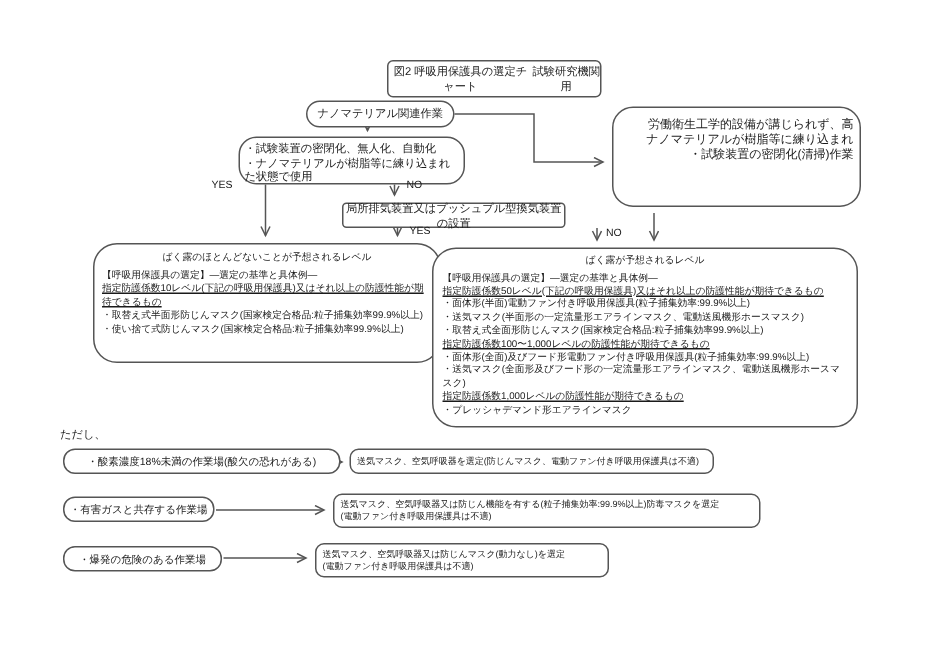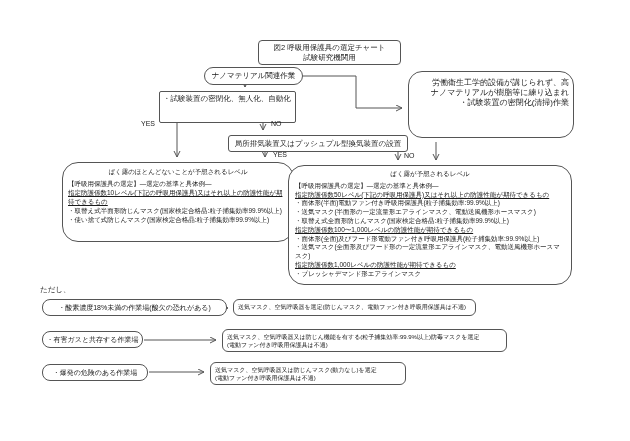--- a/index.html
+++ b/index.html
@@ -1,21 +1,21 @@
 <!DOCTYPE html>
 <html><head>
 <meta charset="utf-8">
 <style>
   html,body{margin:0;padding:0;background:#fff;}
   .stage{position:relative;width:630px;height:441px;background:#fff;overflow:hidden;
          font-family:"Liberation Sans","DejaVu Sans",sans-serif;color:#1a1a1a;}
   .connectors{position:absolute;left:0;top:0;}
   .box{position:absolute;border:1px solid #555;background:#fff;box-sizing:border-box;}
   .center{display:flex;align-items:center;justify-content:center;text-align:center;}
-  .col{display:flex;flex-direction:column;justify-content:center;}
+  .col{display:flex;flex-direction:row;justify-content:center;}
   .lbl{position:absolute;font-size:7px;color:#1a1a1a;}
   .u{text-decoration:underline;}
   .bigtitle{text-align:center;margin-bottom:3px;}
 </style>
 </head>
 <body>
 
 <div class="stage">
 
   <svg class="connectors" width="630" height="441">
@@ -40,31 +40,33 @@
 
   <div class="box col center" style="left:258px;top:40px;width:143px;height:25px;border-radius:4px;font-size:7.5px;line-height:10px;">
     <div>図2 呼吸用保護具の選定チャート</div>
     <div>試験研究機関用</div>
   </div>
 
   <div class="box center" style="left:204px;top:67px;width:99px;height:18px;border-radius:9px;font-size:7.5px;">
     <span>ナノマテリアル関連作業</span>
   </div>
 
-  <div class="box" style="left:159px;top:91px;width:137px;height:32px;border-radius:2px;font-size:7.5px;line-height:9.5px;padding:2px 3px;">
+  <div class="box" style="left:159px;top:91px;width:151px;height:32px;border-radius:12px;font-size:7.5px;line-height:9.5px;padding:2px 3px;">
     <div>・試験装置の密閉化、無人化、自動化</div>
+    <div>・ナノマテリアルが樹脂等に練り込まれ</div>
+    <div>た状態で使用</div>
   </div>
 
   <div class="box" style="left:408px;top:71px;width:166px;height:67px;border-radius:14px;font-size:8px;line-height:10px;padding:6px 4px 4px 8px;text-align:right;">
     <div>労働衛生工学的設備が講じられず、高</div>
     <div>ナノマテリアルが樹脂等に練り込まれ</div>
     <div>・試験装置の密閉化(清掃)作業</div>
   </div>
 
-  <div class="box center" style="left:228px;top:135px;width:180px;height:17px;border-radius:3px;font-size:7.5px;">
+  <div class="box center" style="left:228px;top:135px;width:149px;height:17px;border-radius:3px;font-size:7.5px;">
     <span>局所排気装置又はプッシュプル型換気装置の設置</span>
   </div>
 
   <div class="lbl" style="left:141px;top:120px;">YES</div>
   <div class="lbl" style="left:271px;top:120px;">NO</div>
   <div class="lbl" style="left:273px;top:151px;">YES</div>
   <div class="lbl" style="left:404px;top:152px;">NO</div>
 
   <div class="box" style="left:62px;top:162px;width:232px;height:80px;border-radius:16px;font-size:6.5px;line-height:9px;padding:4px 5px;">
     <div class="bigtitle">ばく露のほとんどないことが予想されるレベル</div>

